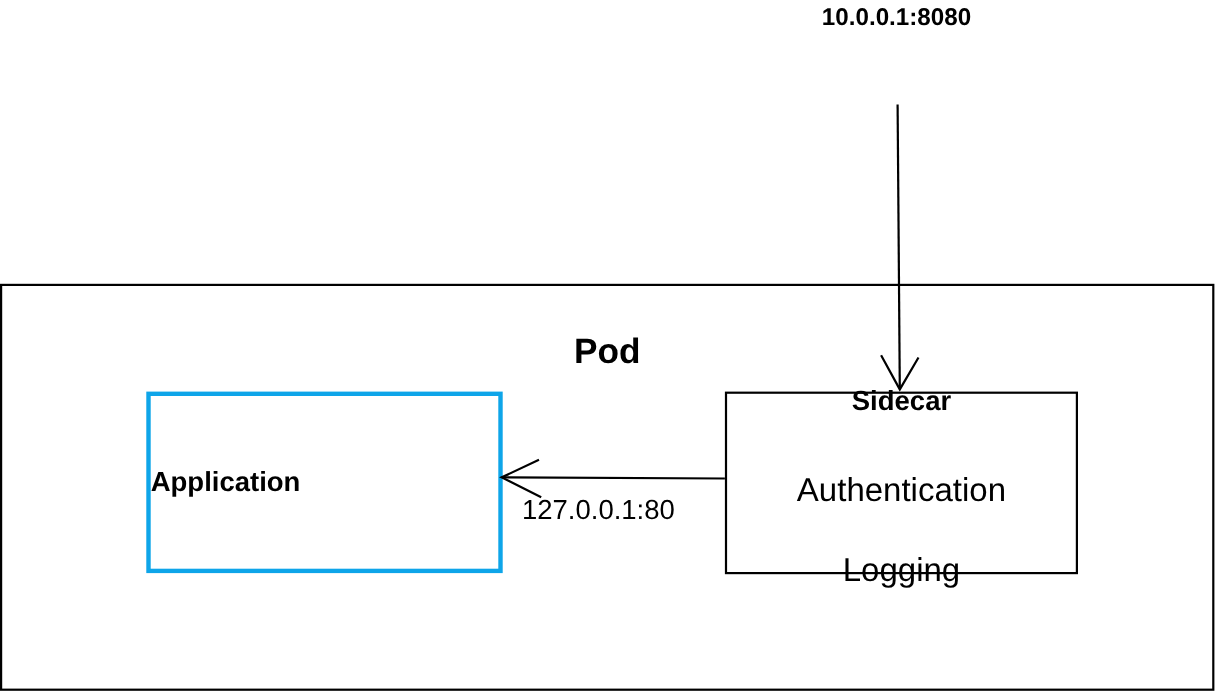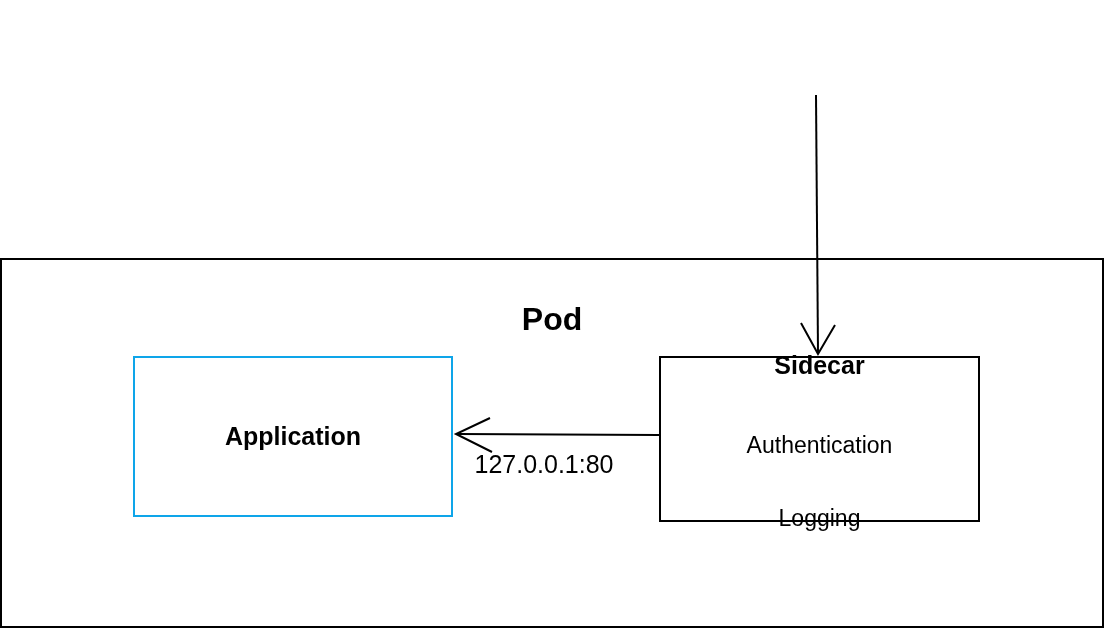--- a/index.html
+++ b/index.html
@@ -33,41 +33,41 @@
     text-align: center;
     font-size: 32px;
     font-weight: bold;
     line-height: 38px;
     margin-top: 13px;
   }
 
   #application-box {
     left: 133px; top: 356px;
     width: 316px; height: 157px;
-    border: 2px solid #0ea5e9;
+    border: 4px solid #0ea5e9;
     background: #ffffff;
-    display: flex; align-items: center; justify-content: center;
+    display: flex; align-items: center; 
     font-size: 25px; font-weight: bold;
   }
 
   #sidecar-box {
     left: 659px; top: 356px;
     width: 317px; height: 156px;
     border: 2px solid #000000;
     background: #ffffff;
     display: flex; flex-direction: column;
     align-items: center; justify-content: center;
     padding-top: 6px; box-sizing: content-box; gap: 44px;
   }
   .sidecar-title {
     font-size: 25px; font-weight: bold;
     line-height: 28px; margin-bottom: 8px;
   }
   .sidecar-feature {
-    font-size: 23px; font-weight: normal;
+    font-size: 30px; font-weight: normal;
     line-height: 29px;
   }
 
   #connection-label {
     left: 454px; top: 450px; width: 180px;
     text-align: center;
     font-size: 25px;
   }
 
   #arrows-layer {
@@ -77,20 +77,21 @@
   #arrows-layer line, #arrows-layer polyline {
     stroke: #000000;
     stroke-width: 2;
     fill: none;
   }
 </style>
 </head>
 <body>
 
 <div class="abs" id="external-label">
+  <div>10.0.0.1:8080</div>
 </div>
 
 <div class="abs" id="pod-box"></div>
 
 <div class="abs" id="pod-title">Pod</div>
 
 <div class="abs" id="application-box">
   <span>Application</span>
 </div>
 

